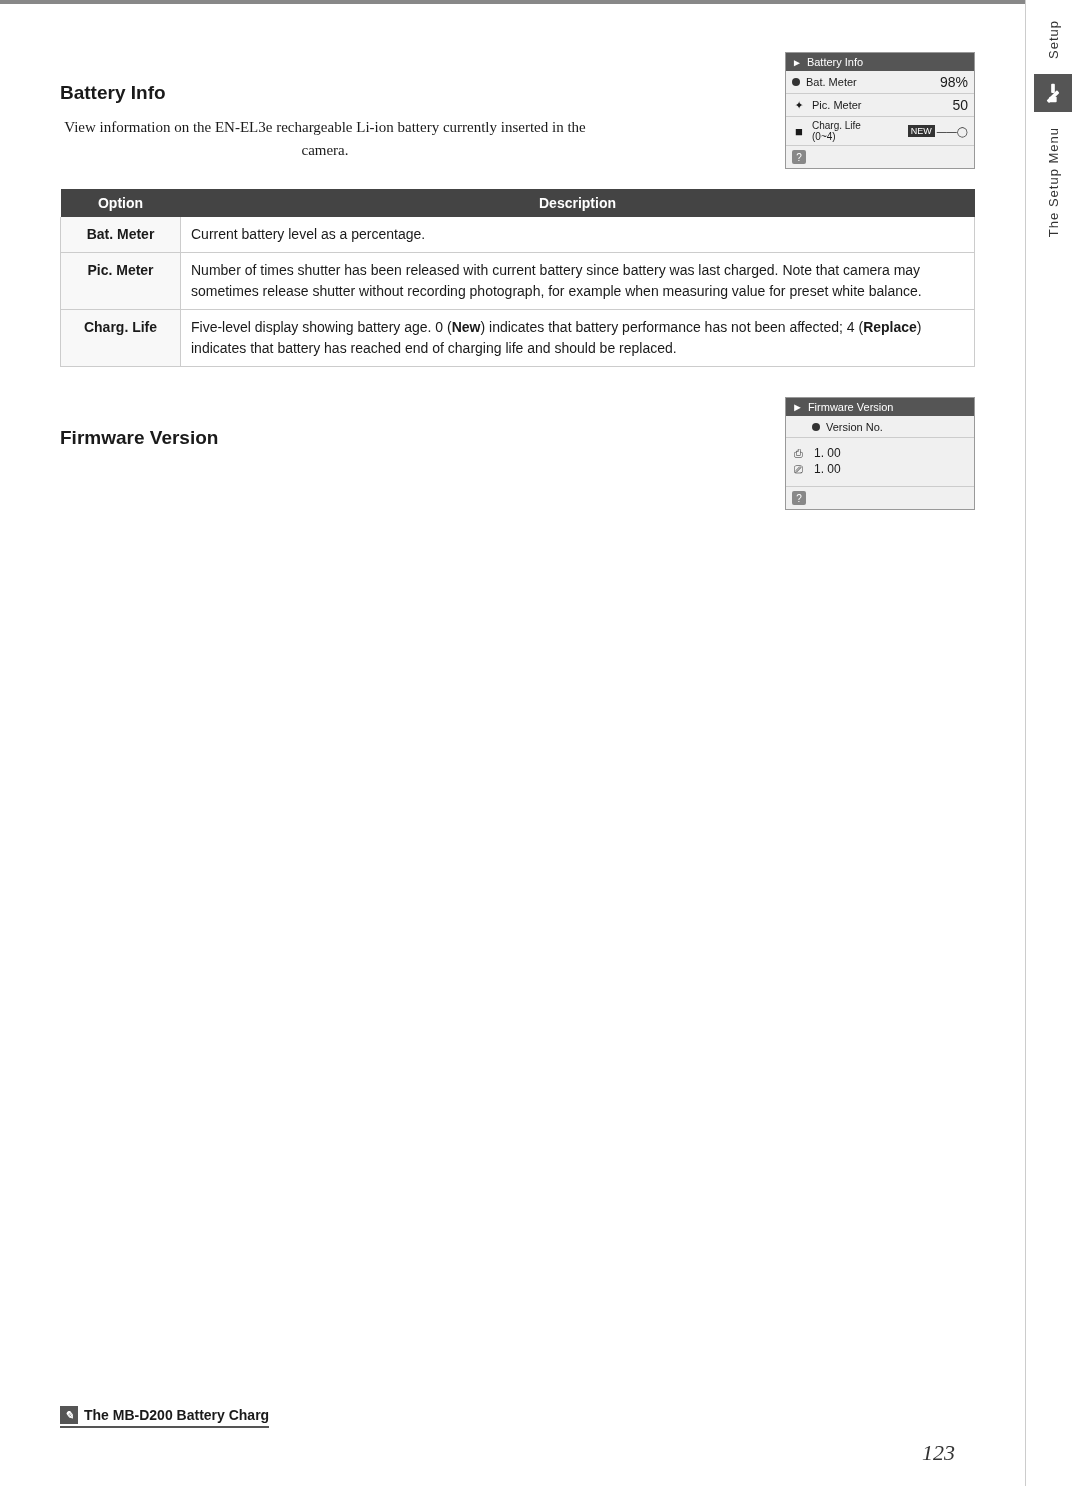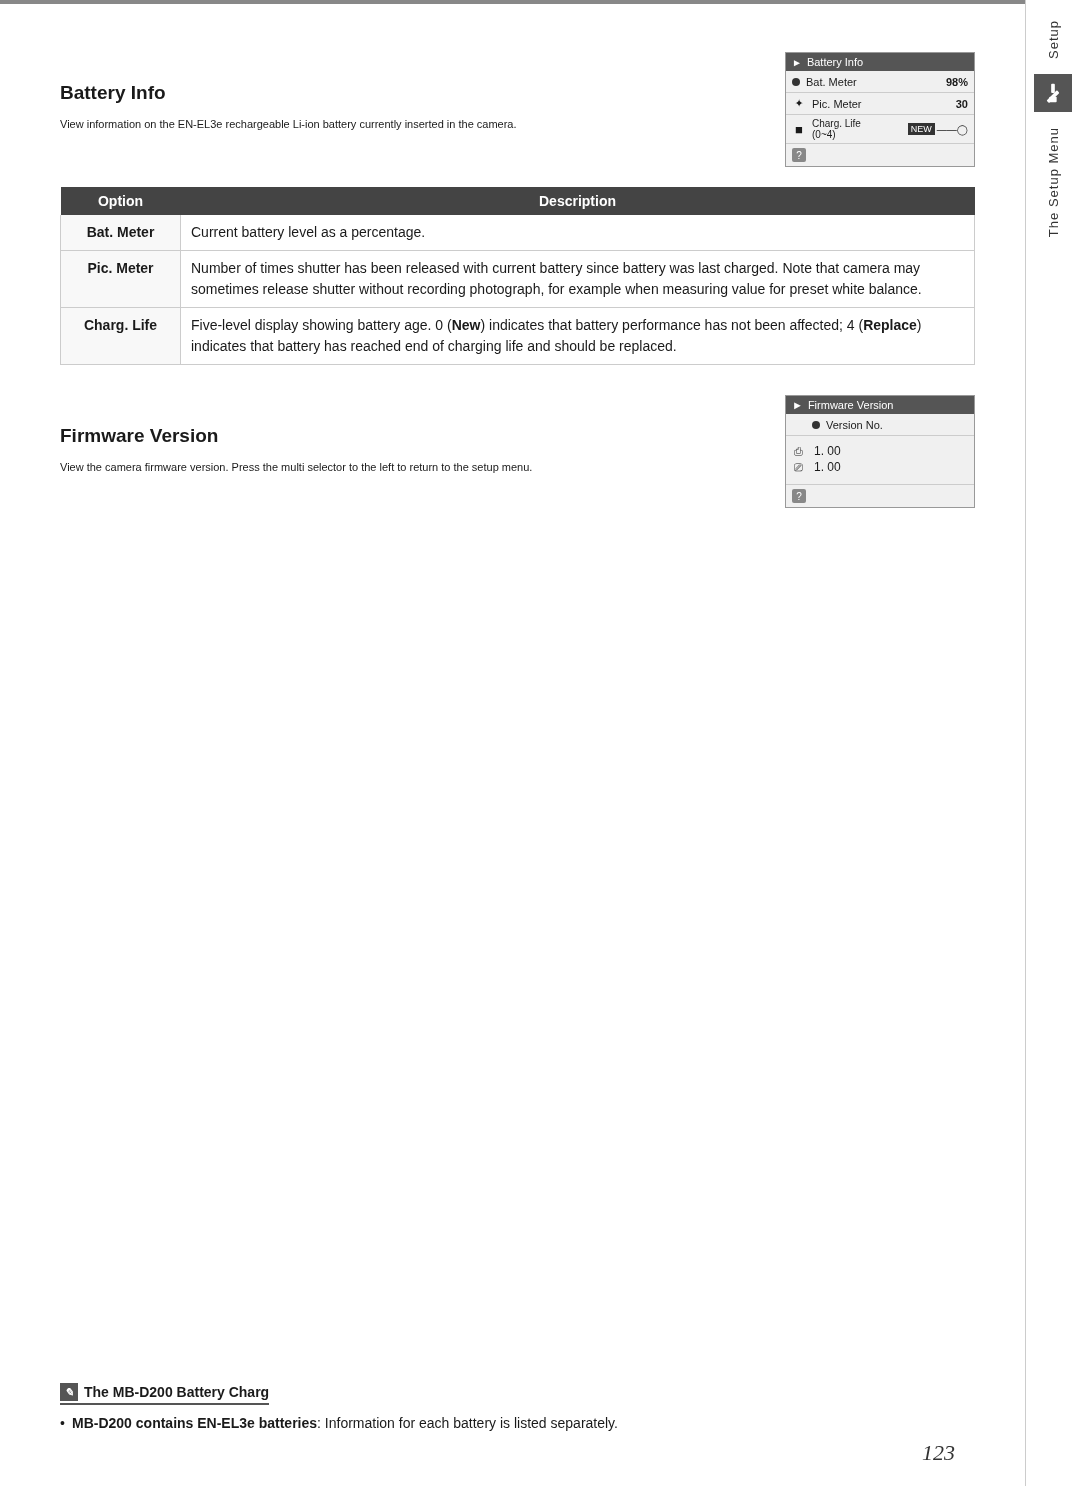--- a/index.html
+++ b/index.html
@@ -40,24 +40,25 @@
     
     .section-title {
       font-size: 19px;
       font-weight: bold;
       font-family: Arial, Helvetica, sans-serif;
       margin-bottom: 12px;
       margin-top: 30px;
     }
 
     .section-intro {
-      font-family: Liberation Sans, sans-serif;
-      font-size: 11px;
+      font-family: Liberation Serif, serif;
+      font-size: 15px;
       line-height: 1.5;
       max-width: 530px;
+      text-align: center;
     }
 
     .battery-info-layout {
       display: flex;
       gap: 30px;
       margin-bottom: 20px;
       align-items: flex-start;
     }
 
     .battery-intro-text {
@@ -114,22 +115,22 @@
       font-size: 11px;
       text-align: center;
     }
 
     .camera-screen-row .row-label {
       flex: 1;
       font-size: 11px;
     }
 
     .camera-screen-row .row-value {
-      font-size: 11px;
-      font-weight: bold;
+      font-size: 14px;
+      font-weight: normal;
     }
 
     .camera-screen-footer {
       display: flex;
       align-items: center;
       padding: 3px 6px;
       background: #f0f0f0;
       min-height: 22px;
       justify-content: space-between;
     }
@@ -405,21 +406,21 @@
           <span>Battery Info</span>
         </div>
         <div class="camera-screen-row">
           <span class="dot"></span>
           <span class="row-label">Bat. Meter</span>
           <span class="row-value">98%</span>
         </div>
         <div class="camera-screen-row">
           <span class="icon-placeholder">✦</span>
           <span class="row-label">Pic. Meter</span>
-          <span class="row-value">30</span>
+          <span class="row-value">50</span>
         </div>
         <div class="camera-screen-row" style="flex-direction: column; align-items: flex-start; padding: 3px 6px;">
           <div style="display:flex; align-items:center; width:100%;">
             <span class="icon-placeholder" style="font-size:13px;">■</span>
             <span style="font-size:10px; flex:1;">Charg. Life<br>(0~4)</span>
             <span style="font-size:9px; background:#333; color:white; padding:1px 3px; margin-right:2px;">NEW</span>
             <span style="font-size:10px;">——◯</span>
           </div>
         </div>
         <div class="camera-screen-footer">
@@ -447,21 +448,20 @@
         <tr>
           <td>Charg. Life</td>
           <td>Five-level display showing battery age. 0 (<strong>New</strong>) indicates that battery performance has not been affected; 4 (<strong>Replace</strong>) indicates that battery has reached end of charging life and should be replaced.</td>
         </tr>
       </tbody>
     </table>
 
     <div class="firmware-layout">
       <div class="firmware-intro">
         <h2 class="section-title">Firmware Version</h2>
-        <p class="section-intro">View the camera firmware version.  Press the multi selector to the left to return to the setup menu.</p>
       </div>
 
       <div class="firmware-screen">
         <div class="firmware-screen-header">
           <span>►</span>
           <span>Firmware Version</span>
         </div>
         <div class="firmware-screen-row">
           <span class="dot" style="width:8px;height:8px;background:#333;border-radius:50%;margin-right:6px;flex-shrink:0;"></span>
           <span>Version No.</span>
@@ -481,21 +481,20 @@
         </div>
       </div>
     </div>
 
     <div class="note-section">
       <div class="note-title">
         <div class="note-icon">✎</div>
         <span>The MB-D200 Battery Charg</span>
       </div>
       <ul class="note-list">
-        <li><strong>MB-D200 contains EN-EL3e batteries</strong>: Information for each battery is listed separately.</li>
       </ul>
     </div>
 
     <div class="page-number">123</div>
   </div>
 
   <div class="right-sidebar">
     <span class="sidebar-setup-label">Setup</span>
     <div class="sidebar-icon-box">
 

